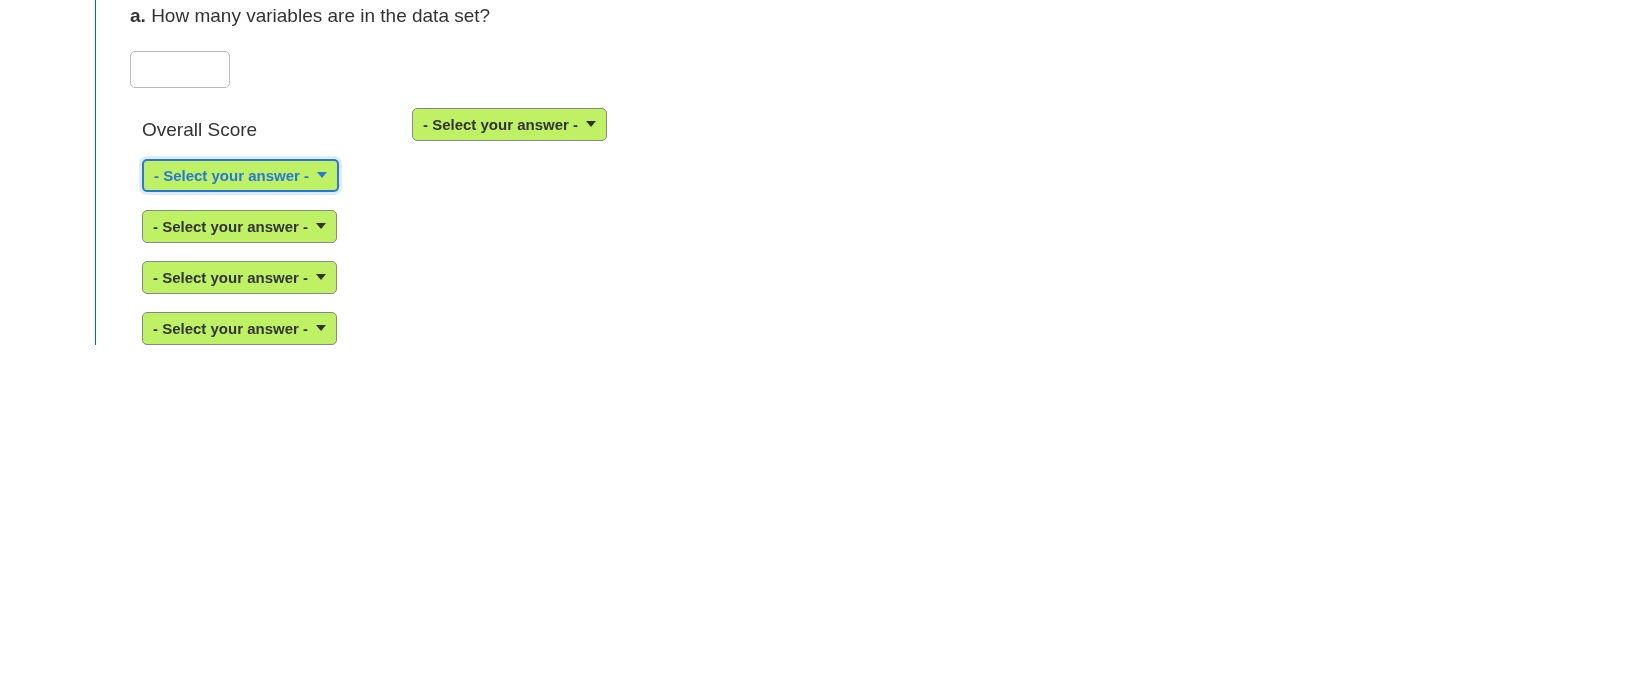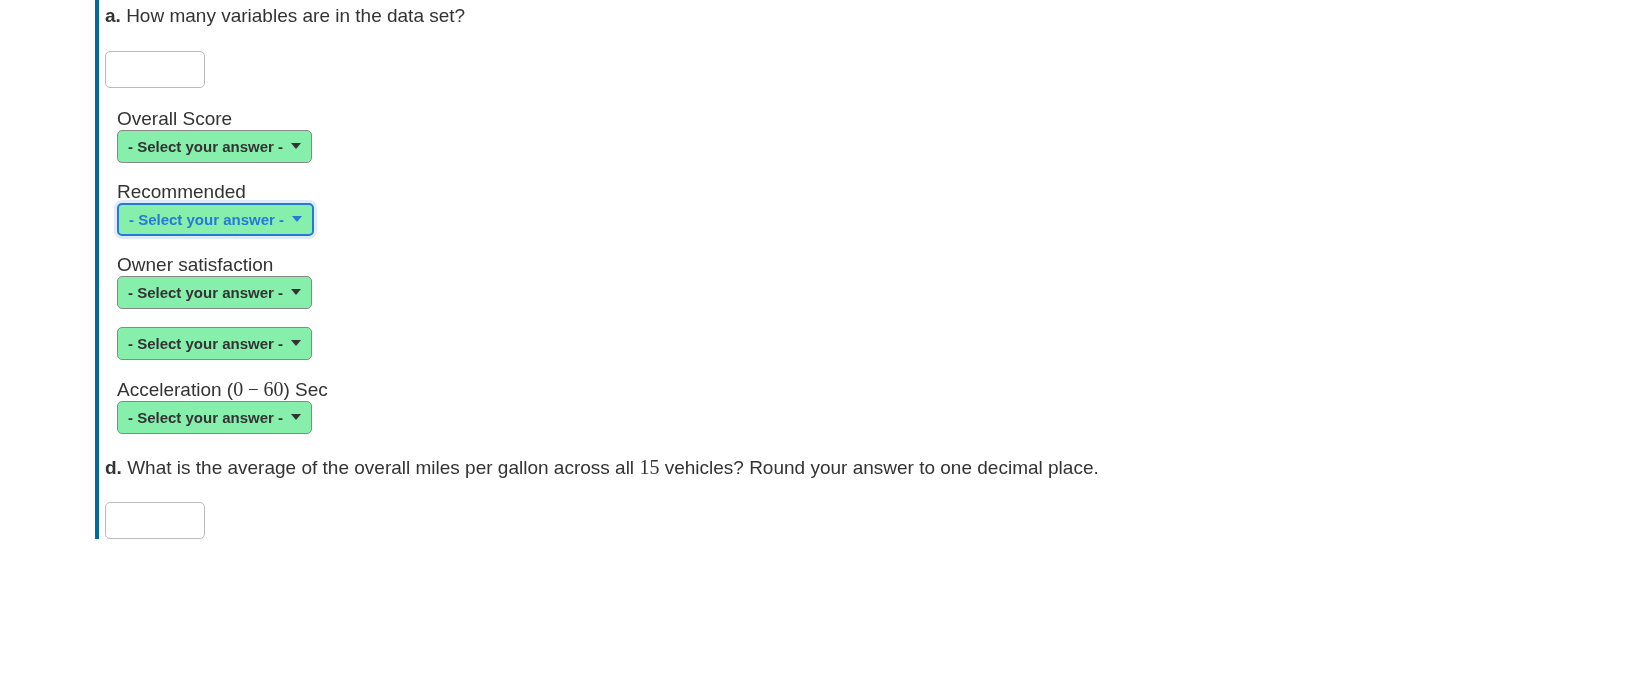--- a/index.html
+++ b/index.html
@@ -8,22 +8,22 @@
       padding: 0;
     }
     body {
       font-family: Verdana, Geneva, sans-serif;
       font-size: 19px;
       color: #333;
       background: #fff;
       padding: 0;
     }
     .container {
-      border-left: 4px solid #0369a1;
-      padding-left: 6px;
+      border-left: 1px solid #0369a1;
+      padding-left: 34px;
       margin-left: 95px;
       padding-top: 2px;
     }
     .question-block {
       margin-bottom: 18px;
     }
     .question-text {
       line-height: 1.5;
     }
     .question-label {
@@ -38,35 +38,34 @@
       font-size: 16px;
       padding: 4px 8px;
       margin-top: 20px;
     }
     .variable-list {
       margin-top: 20px;
       padding-left: 12px;
     }
     .variable-row {
       display: flex;
-      align-items: flex-start;
+      align-items: flex-end;
       margin-bottom: 18px;
-      flex-direction: column;
     }
     .variable-label {
       width: 270px;
       font-size: 19px;
     }
     .select-wrapper {
       position: relative;
       display: inline-flex;
       align-items: center;
       border: 1px solid #888;
       border-radius: 5px;
-      background: #86efac;
+      background: #bef264;
       padding: 5px 10px;
       font-size: 15px;
       font-weight: bold;
       color: #333;
       cursor: pointer;
       height: 33px;
     }
     .select-wrapper.focused {
       border: 2px solid #2878d8;
       color: #2878d8;
@@ -126,57 +125,45 @@
 
       <div class="variable-row">
         <div class="variable-label">Overall Score</div>
         <div class="select-wrapper">
           <span class="select-text">- Select your answer -</span>
           <span class="chevron"></span>
         </div>
       </div>
 
       <div class="variable-row">
-        <div class="variable-label">Recommended</div>
         <div class="select-wrapper focused">
           <span class="select-text">- Select your answer -</span>
           <span class="chevron"></span>
         </div>
       </div>
 
       <div class="variable-row">
-        <div class="variable-label">Owner satisfaction</div>
         <div class="select-wrapper">
           <span class="select-text">- Select your answer -</span>
           <span class="chevron"></span>
         </div>
       </div>
 
       <div class="variable-row">
         <div class="select-wrapper">
           <span class="select-text">- Select your answer -</span>
           <span class="chevron"></span>
         </div>
       </div>
 
       <div class="variable-row">
-        <div class="variable-label">
-          <span>Acceleration (</span><span class="math-num">0</span><span class="math-minus"> − </span><span class="math-num">60</span><span>) Sec</span>
-        </div>
         <div class="select-wrapper">
           <span class="select-text">- Select your answer -</span>
           <span class="chevron"></span>
         </div>
       </div>
 
     </div>
   </div>
 
 
-  <div class="question-block">
-    <div class="question-text">
-      <span class="question-label">d.</span>
-      <span>What is the average of the overall miles per gallon across all </span><span class="math-num">15</span><span> vehicles? Round your answer to one decimal place.</span>
-    </div>
-    <input type="text" class="input-box" style="">
-  </div>
 
 </div>
 
 </body></html>

